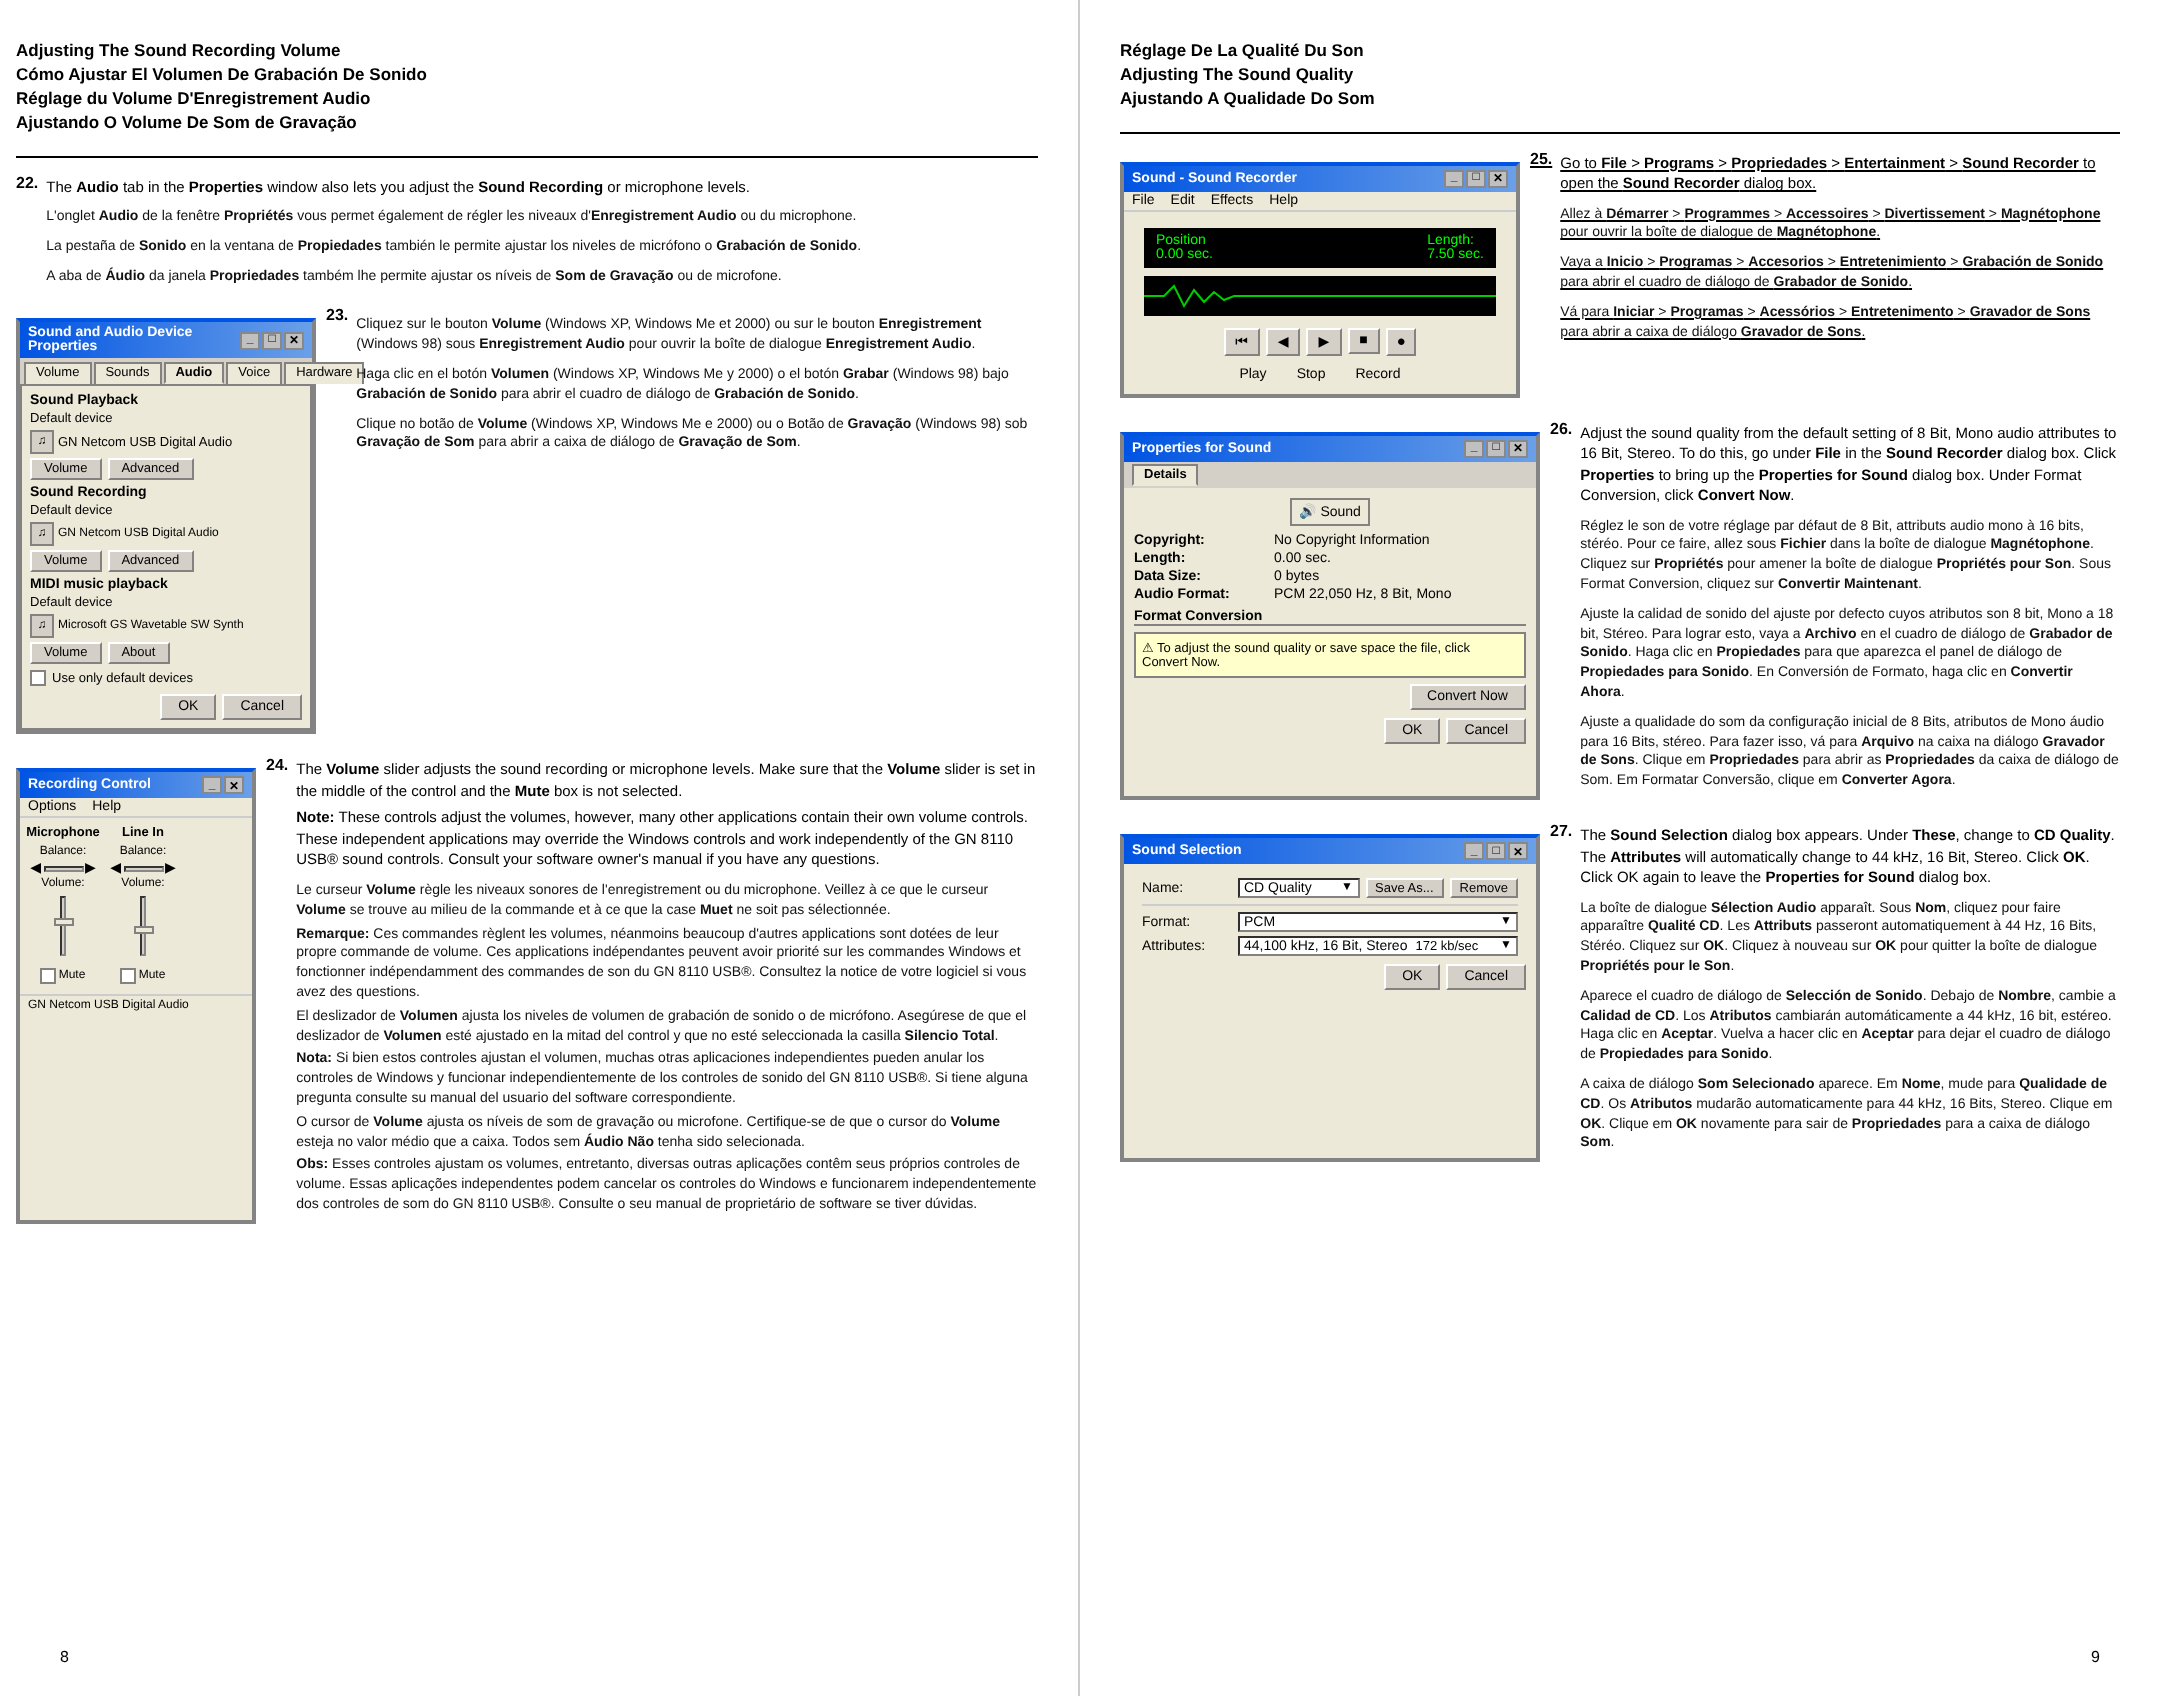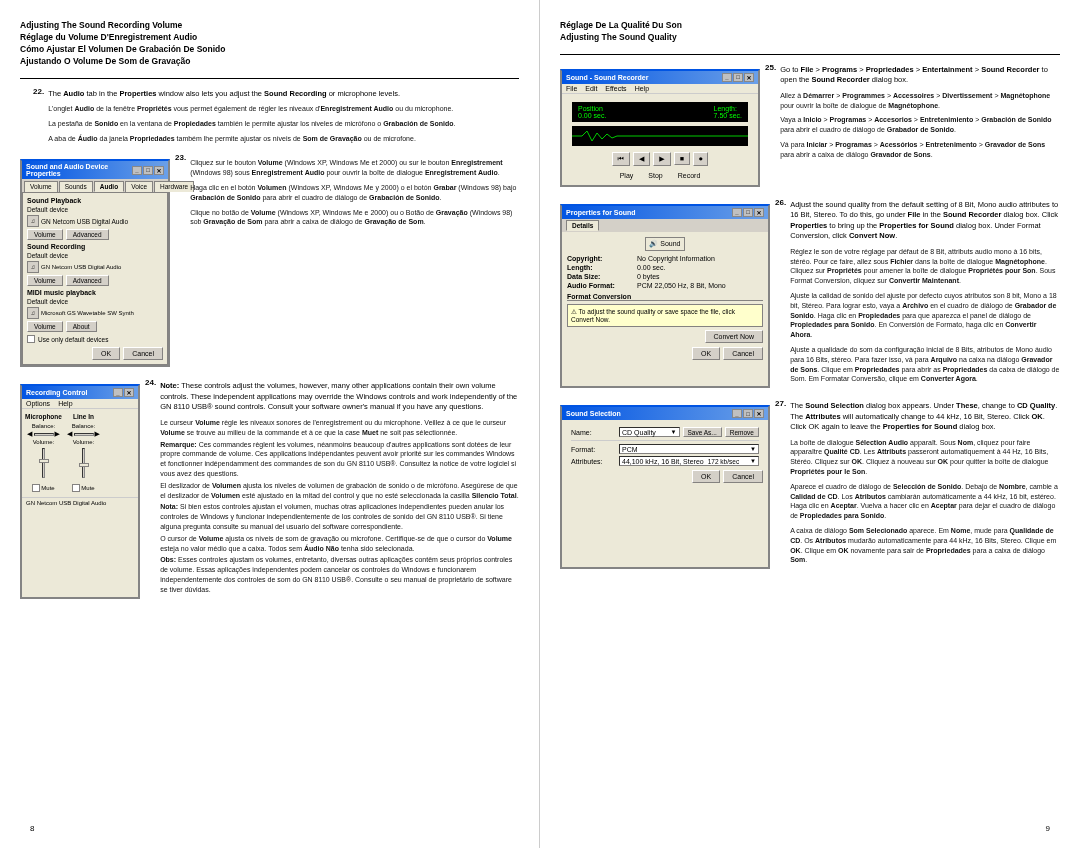--- a/index.html
+++ b/index.html
@@ -10,21 +10,21 @@
       font-family: Arial, sans-serif;
       font-size: 8px;
       color: #000000;
       overflow: hidden;
       display: flex;
     }
 
     .page-left {
       width: 540px;
       height: 848px;
-      padding: 20px 20px 20px 20px;
+      padding: 20px 20px 20px 8px;
       border-right: 1px solid #cccccc;
       overflow: hidden;
     }
 
     .page-right {
       width: 540px;
       height: 848px;
       padding: 20px 20px 20px 20px;
       overflow: hidden;
     }
@@ -391,29 +391,29 @@
       fill: none;
     }
   </style>
 </head>
 <body>
 
 <div class="page-left">
 
   <div class="section-title">
     <div>Adjusting The Sound Recording Volume</div>
+    <div>Cómo Ajustar El Volumen De Grabación De Sonido</div>
     <div>Réglage du Volume D'Enregistrement Audio</div>
-    <div>Cómo Ajustar El Volumen De Grabación De Sonido</div>
     <div>Ajustando O Volume De Som de Gravação</div>
   </div>
 
   <div style="height:1px;background:#000;margin-bottom:8px;"></div>
 
   <div class="step-block">
-    <div style="display:flex;gap:4px;margin-left:13px;">
+    <div style="display:flex;gap:4px;">
       <span class="step-number">22.</span>
       <div>
         <div class="step-text">The <b>Audio</b> tab in the <b>Properties</b> window also lets you adjust the <b>Sound Recording</b> or microphone levels.</div>
         <div class="lang-block">L'onglet <b>Audio</b> de la fenêtre <b>Propriétés</b> vous permet également de régler les niveaux d'<b>Enregistrement Audio</b> ou du microphone.</div>
         <div class="lang-block">La pestaña de <b>Sonido</b> en la ventana de <b>Propiedades</b> también le permite ajustar los niveles de micrófono o <b>Grabación de Sonido</b>.</div>
         <div class="lang-block">A aba de <b>Áudio</b> da janela <b>Propriedades</b> também lhe permite ajustar os níveis de <b>Som de Gravação</b> ou de microfone.</div>
       </div>
     </div>
   </div>
 
@@ -553,20 +553,21 @@
         </div>
       </div>
       <div style="padding:2px 4px;border-top:1px solid #ccc;font-size:6px;">GN Netcom USB Digital Audio</div>
     </div>
 
     <div style="flex:1;">
       <div class="step-block">
         <div style="display:flex;gap:4px;">
           <span class="step-number">24.</span>
           <div>
+            <div class="step-text">The <b>Volume</b> slider adjusts the sound recording or microphone levels. Make sure that the <b>Volume</b> slider is set in the middle of the control and the <b>Mute</b> box is not selected.</div>
             <div class="step-text" style="margin-top:3px;"><b>Note:</b> These controls adjust the volumes, however, many other applications contain their own volume controls. These independent applications may override the Windows controls and work independently of the GN 8110 USB® sound controls. Consult your software owner's manual if you have any questions.</div>
             <div class="lang-block">Le curseur <b>Volume</b> règle les niveaux sonores de l'enregistrement ou du microphone. Veillez à ce que le curseur <b>Volume</b> se trouve au milieu de la commande et à ce que la case <b>Muet</b> ne soit pas sélectionnée.</div>
             <div class="lang-block" style="margin-top:2px;"><b>Remarque:</b> Ces commandes règlent les volumes, néanmoins beaucoup d'autres applications sont dotées de leur propre commande de volume. Ces applications indépendantes peuvent avoir priorité sur les commandes Windows et fonctionner indépendamment des commandes de son du GN 8110 USB®. Consultez la notice de votre logiciel si vous avez des questions.</div>
             <div class="lang-block" style="margin-top:2px;">El deslizador de <b>Volumen</b> ajusta los niveles de volumen de grabación de sonido o de micrófono. Asegúrese de que el deslizador de <b>Volumen</b> esté ajustado en la mitad del control y que no esté seleccionada la casilla <b>Silencio Total</b>.</div>
             <div class="lang-block" style="margin-top:2px;"><b>Nota:</b> Si bien estos controles ajustan el volumen, muchas otras aplicaciones independientes pueden anular los controles de Windows y funcionar independientemente de los controles de sonido del GN 8110 USB®. Si tiene alguna pregunta consulte su manual del usuario del software correspondiente.</div>
             <div class="lang-block" style="margin-top:2px;">O cursor de <b>Volume</b> ajusta os níveis de som de gravação ou microfone. Certifique-se de que o cursor do <b>Volume</b> esteja no valor médio que a caixa. Todos sem <b>Áudio Não</b> tenha sido selecionada.</div>
             <div class="lang-block" style="margin-top:2px;"><b>Obs:</b> Esses controles ajustam os volumes, entretanto, diversas outras aplicações contêm seus próprios controles de volume. Essas aplicações independentes podem cancelar os controles do Windows e funcionarem independentemente dos controles de som do GN 8110 USB®. Consulte o seu manual de proprietário de software se tiver dúvidas.</div>
           </div>
         </div>
       </div>
@@ -574,20 +575,21 @@
   </div>
 
   <div style="position:absolute;bottom:15px;left:30px;font-size:8px;">8</div>
 </div>
 
 <div class="page-right">
 
   <div class="section-title">
     <div>Réglage De La Qualité Du Son</div>
     <div>Adjusting The Sound Quality</div>
+    <div>Ajustando A Qualidade Do Som</div>
   </div>
 
   <div style="height:1px;background:#000;margin-bottom:8px;"></div>
 
   <div class="dialog-wrapper">
 
     <div class="win-dialog sound-recorder">
       <div class="win-titlebar">
         <span>Sound - Sound Recorder</span>
         <div class="win-titlebar-buttons">
@@ -620,21 +622,21 @@
           <button class="rec-btn" style="background:#d4d0c8;">⏺</button>
         </div>
         <div style="display:flex;justify-content:center;gap:15px;font-size:7px;padding:2px;">
           <span>Play</span>
           <span>Stop</span>
           <span>Record</span>
         </div>
       </div>
     </div>
 
-    <div style="flex:1;">
+    <div style="flex:1;text-decoration:underline;">
       <div class="step-block">
         <div style="display:flex;gap:4px;">
           <span class="step-number">25.</span>
           <div>
             <div class="step-text">Go to <b>File</b> &gt; <b>Programs</b> &gt; <b>Propriedades</b> &gt; <b>Entertainment</b> &gt; <b>Sound Recorder</b> to open the <b>Sound Recorder</b> dialog box.</div>
             <div class="lang-block">Allez à <b>Démarrer</b> &gt; <b>Programmes</b> &gt; <b>Accessoires</b> &gt; <b>Divertissement</b> &gt; <b>Magnétophone</b> pour ouvrir la boîte de dialogue de <b>Magnétophone</b>.</div>
             <div class="lang-block">Vaya a <b>Inicio</b> &gt; <b>Programas</b> &gt; <b>Accesorios</b> &gt; <b>Entretenimiento</b> &gt; <b>Grabación de Sonido</b> para abrir el cuadro de diálogo de <b>Grabador de Sonido</b>.</div>
             <div class="lang-block">Vá para <b>Iniciar</b> &gt; <b>Programas</b> &gt; <b>Acessórios</b> &gt; <b>Entretenimento</b> &gt; <b>Gravador de Sons</b> para abrir a caixa de diálogo <b>Gravador de Sons</b>.</div>
           </div>
         </div>

